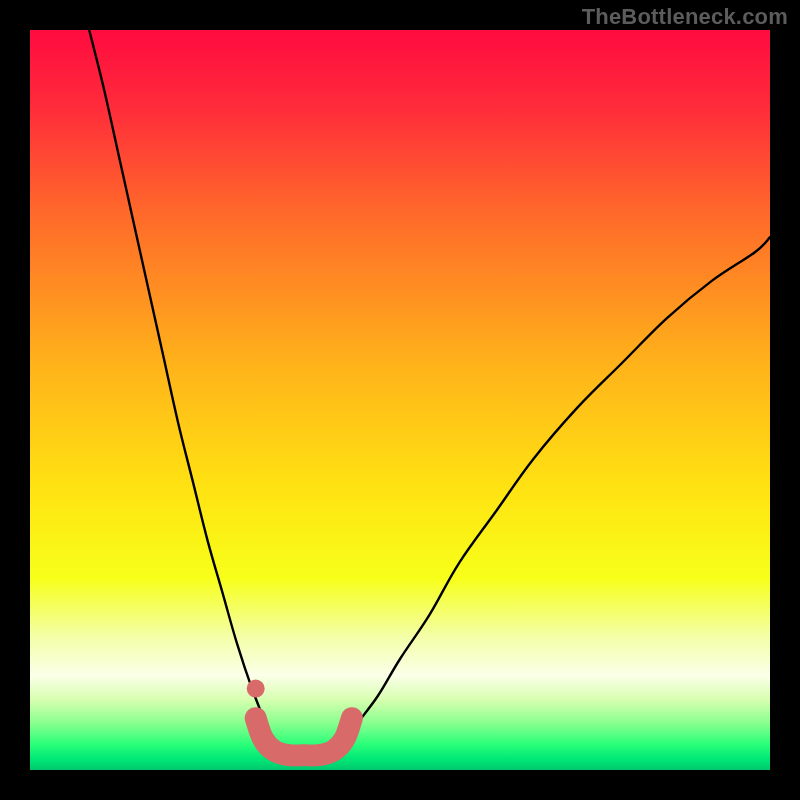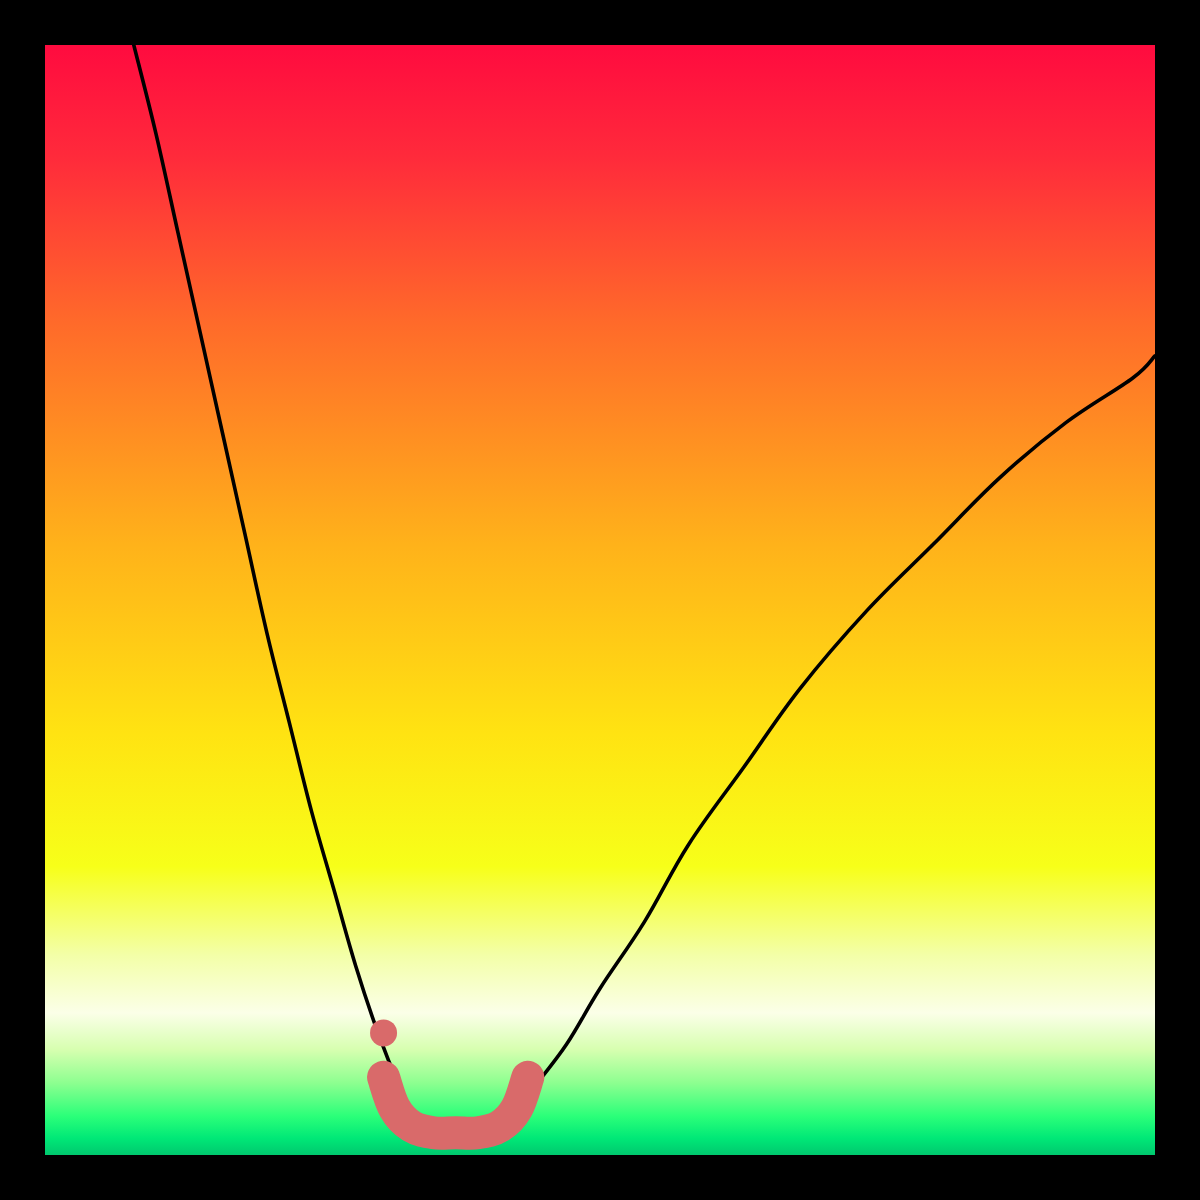--- a/index.html
+++ b/index.html
@@ -33,20 +33,21 @@
     top: 30px;
     width: 740px;
     height: 740px;
   }
   svg { display:block; }
 </style>
 </head>
 <body>
 
 <div class="frame">
+  <div class="watermark">TheBottleneck.com</div>
   <div class="plot">
     <svg id="chart-svg" width="740" height="740" viewBox="0 0 740 740">
       <defs>
         <linearGradient id="bg-grad" x1="0" y1="0" x2="0" y2="1">
             <stop offset="0%" stop-color="#ff0b3f"></stop>
             <stop offset="10%" stop-color="#ff2a3b"></stop>
             <stop offset="25%" stop-color="#ff6a2a"></stop>
             <stop offset="45%" stop-color="#ffb21a"></stop>
             <stop offset="62%" stop-color="#ffe312"></stop>
             <stop offset="74%" stop-color="#f7ff19"></stop>

